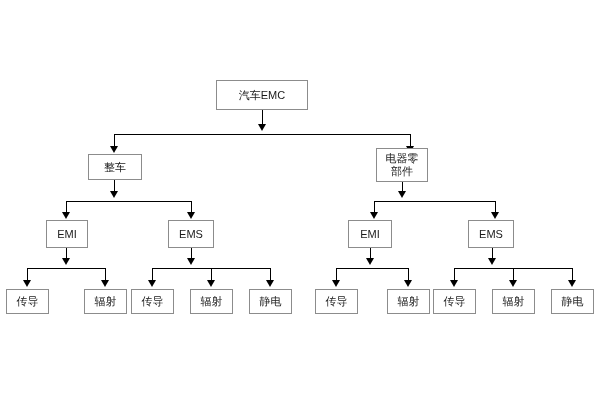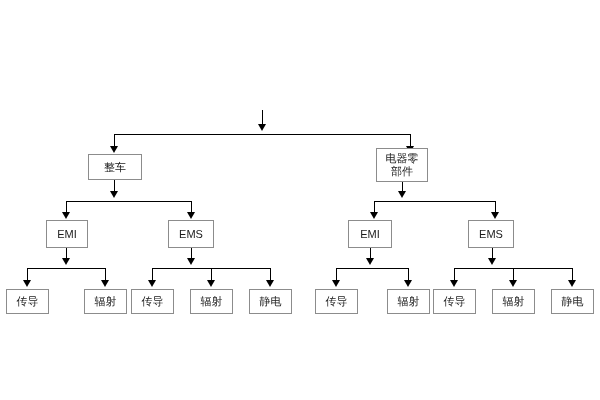--- a/index.html
+++ b/index.html
@@ -51,20 +51,23 @@
     border-left: 4px solid transparent;
     border-right: 4px solid transparent;
     border-top: 7px solid #000000;
   }
 </style>
 </head>
 <body>
 
 <div id="canvas">
 
+  <div class="node root" style="left:216px; top:80px; width:92px; height:30px;">
+    <span>汽车EMC</span>
+  </div>
 
   <div class="vline" style="left:262px; top:110px; height:16px;"></div>
   <div class="arrow" style="left:258px; top:124px;"></div>
 
   <div class="hline" style="left:114px; top:134px; width:297px;"></div>
   <div class="vline" style="left:114px; top:134px; height:14px;"></div>
   <div class="arrow" style="left:110px; top:146px;"></div>
   <div class="vline" style="left:410px; top:134px; height:14px;"></div>
   <div class="arrow" style="left:406px; top:146px;"></div>
 

